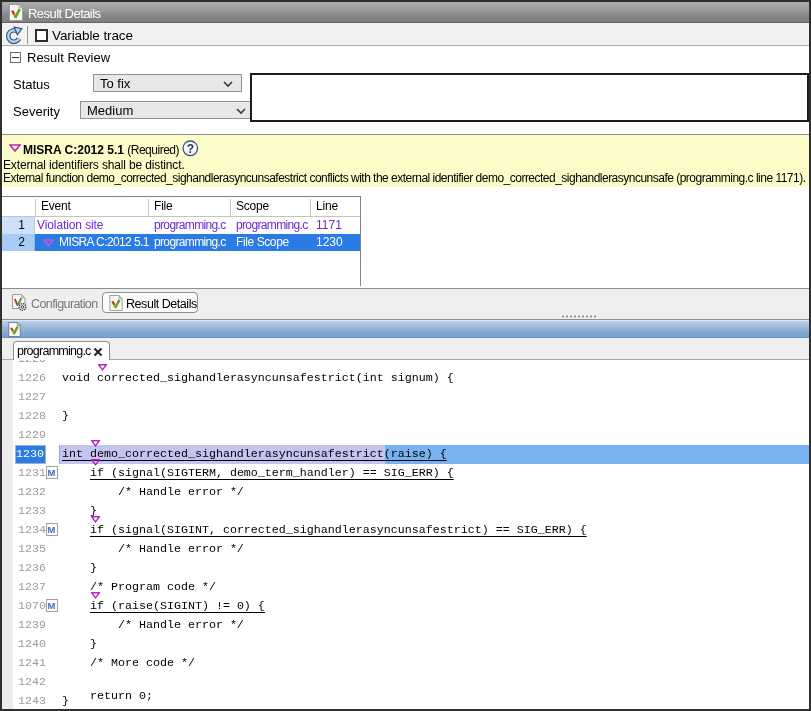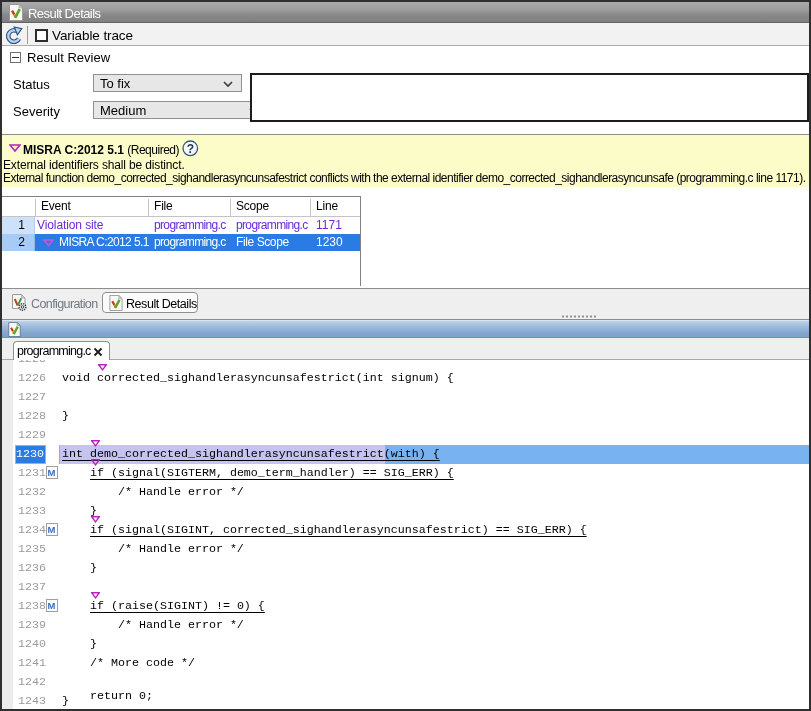--- a/index.html
+++ b/index.html
@@ -85,21 +85,21 @@
 <div class="abs" style="left:27px;top:50px;font-size:13px;color:#000;">Result Review</div>
 
 <div class="abs" style="left:13px;top:77px;font-size:13px;">Status</div>
 <div class="abs dd" style="left:93px;top:74px;width:149px;height:18px;">
   <span style="position:absolute;left:6px;top:1px;">To fix</span>
   <svg class="chev" width="10" height="8" viewBox="0 0 10 8">
       <path d="M1 2 L5 6 L9 2" stroke="#3a3a3a" stroke-width="1.6" fill="none"></path>
     </svg>
 </div>
 <div class="abs" style="left:13px;top:104px;font-size:13px;">Severity</div>
-<div class="abs dd" style="left:93px;top:101px;width:175px;height:18px;">
+<div class="abs dd" style="left:80px;top:101px;width:175px;height:18px;">
   <span style="position:absolute;left:6px;top:1px;">Medium</span>
   <svg class="chev" width="10" height="8" viewBox="0 0 10 8">
       <path d="M1 2 L5 6 L9 2" stroke="#3a3a3a" stroke-width="1.6" fill="none"></path>
     </svg>
 </div>
 <div class="abs" style="left:250px;top:73px;width:559px;height:49px;background:#fff;border:2px solid #1c1c1c;box-sizing:border-box;"></div>
 
 <div class="abs yellow"></div>
 <svg class="abs" style="left:9px;top:144px;" width="12" height="8" viewBox="0 0 12 8">
   <path d="M1 1 H11 L6 7 Z" fill="#fcfcc9" stroke="#bb22bb" stroke-width="1.6"></path>
@@ -200,35 +200,36 @@
   <div class="lnum" style="top:-10.0px;">1225</div>
   <div class="codeline mono" style="top:-10.0px;"><span></span><span></span></div>
   <div class="lnum" style="top:9.0px;">1226</div>
   <div class="codeline mono" style="top:9.0px;"><span></span><span>void corrected_sighandlerasyncunsafestrict(int signum) {</span></div>
   <div class="lnum" style="top:28.0px;">1227</div>
   <div class="lnum" style="top:47.0px;">1228</div>
   <div class="codeline mono" style="top:47.0px;"><span></span><span>}</span></div>
   <div class="lnum" style="top:66.0px;">1229</div>
   <div class="codeline mono" style="top:66.0px;"><span></span><span></span></div>
   <div class="lnum" style="top:85.0px;background:#2b7ce2;color:#fff;border:1px solid #9ab2cf;box-sizing:border-box;left:13px;width:31px;padding-right:1px;line-height:17px;">1230</div>
-  <div class="codeline mono" style="top:85.0px;"><span></span><span style="text-decoration:underline;">int demo_corrected_sighandlerasyncunsafestrict(with) {</span></div>
+  <div class="codeline mono" style="top:85.0px;"><span></span><span style="text-decoration:underline;">int demo_corrected_sighandlerasyncunsafestrict(raise) {</span></div>
   <div class="lnum" style="top:104.0px;">1231</div>
   <div class="codeline mono" style="top:104.0px;"><span>    </span><span style="text-decoration:underline;">if (signal(SIGTERM, demo_term_handler) == SIG_ERR) {</span></div>
   <div class="lnum" style="top:123.0px;">1232</div>
   <div class="codeline mono" style="top:123.0px;"><span></span><span>        /* Handle error */</span></div>
   <div class="lnum" style="top:142.0px;">1233</div>
   <div class="codeline mono" style="top:142.0px;"><span></span><span>    }</span></div>
   <div class="lnum" style="top:161.0px;">1234</div>
   <div class="codeline mono" style="top:161.0px;"><span>    </span><span style="text-decoration:underline;">if (signal(SIGINT, corrected_sighandlerasyncunsafestrict) == SIG_ERR) {</span></div>
   <div class="lnum" style="top:180.0px;">1235</div>
   <div class="codeline mono" style="top:180.0px;"><span></span><span>        /* Handle error */</span></div>
   <div class="lnum" style="top:199.0px;">1236</div>
   <div class="codeline mono" style="top:199.0px;"><span></span><span>    }</span></div>
   <div class="lnum" style="top:218.0px;">1237</div>
-  <div class="lnum" style="top:237.0px;">1238</div>
+  <div class="codeline mono" style="top:218.0px;"><span></span><span>    /* Program code */</span></div>
+  <div class="lnum" style="top:237.0px;">1070</div>
   <div class="codeline mono" style="top:237.0px;"><span>    </span><span style="text-decoration:underline;">if (raise(SIGINT) != 0) {</span></div>
   <div class="lnum" style="top:256.0px;">1239</div>
   <div class="codeline mono" style="top:256.0px;"><span></span><span>        /* Handle error */</span></div>
   <div class="lnum" style="top:275.0px;">1240</div>
   <div class="codeline mono" style="top:275.0px;"><span></span><span>    }</span></div>
   <div class="lnum" style="top:294.0px;">1241</div>
   <div class="codeline mono" style="top:294.0px;"><span></span><span>    /* More code */</span></div>
   <div class="lnum" style="top:313.0px;">1242</div>
   <div class="codeline mono" style="top:327px;"><span></span><span>    return 0;</span></div>
   <div class="lnum" style="top:332.0px;">1243</div>

